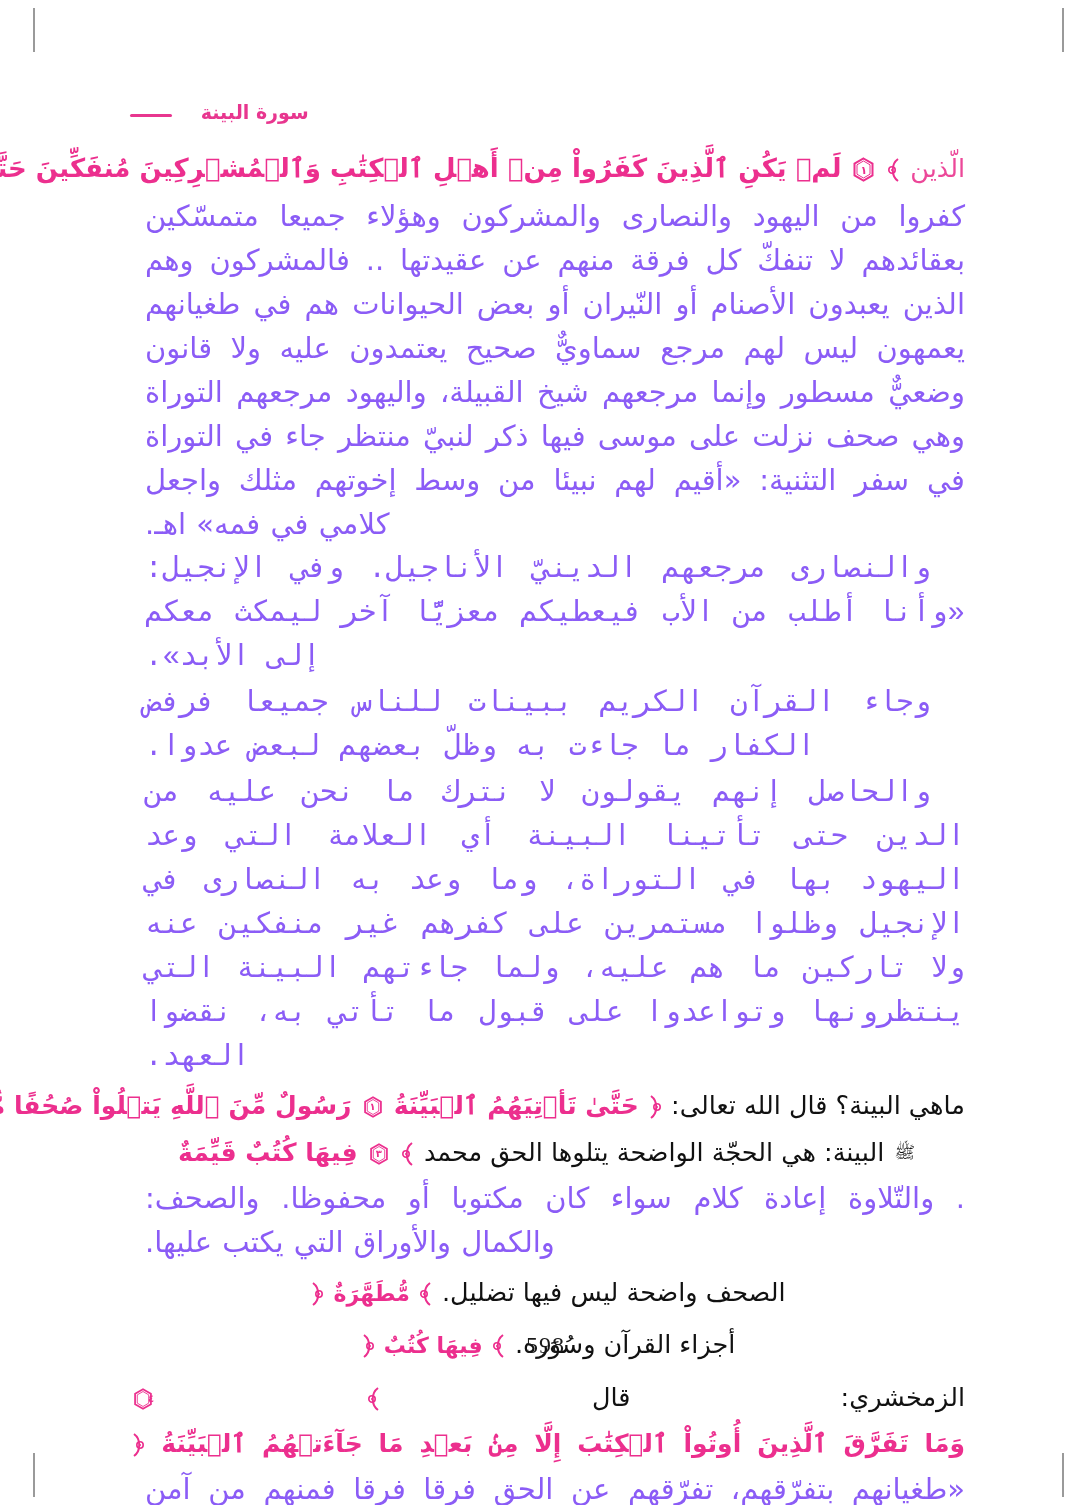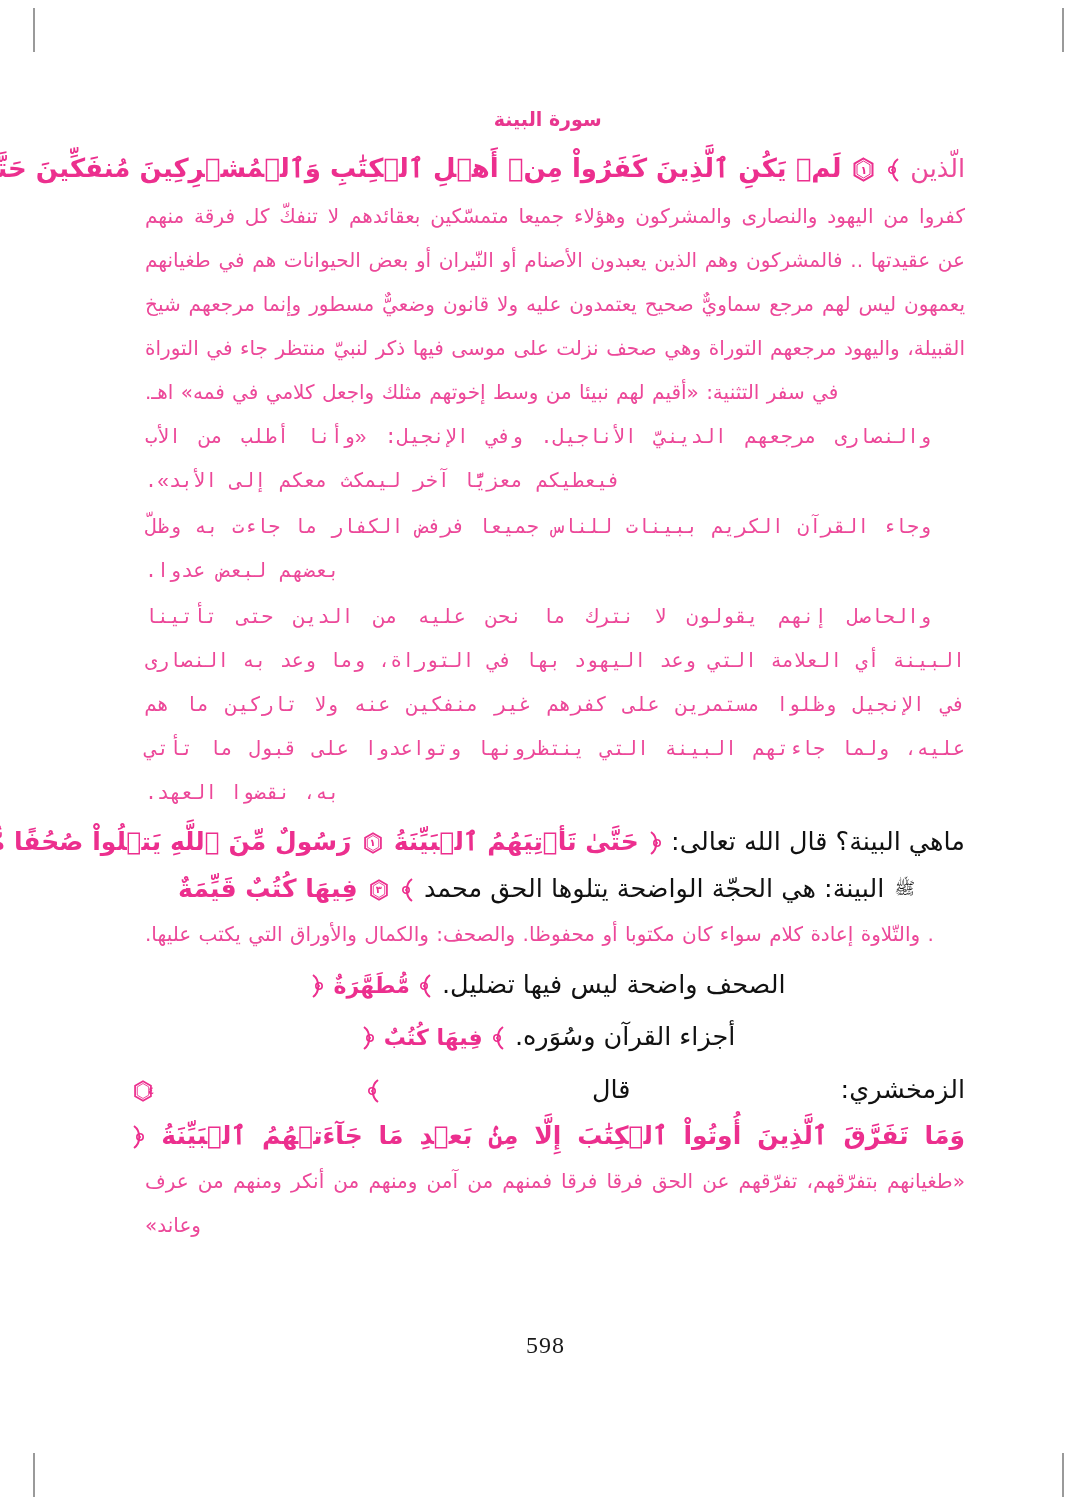--- a/index.html
+++ b/index.html
@@ -30,24 +30,24 @@
   .content {
     position: absolute;
     left: 130px;
     top: 95px;
     width: 835px;
   }
 
   
   .running-head {
     display: flex;
-    flex-direction: column;
+    flex-direction: row;
     align-items: center;
     justify-content: flex-start;
-    gap: 14px;
+    gap: 26px;
     color: #e8368f;
     height: 34px;
     padding-right: 0;
     margin-bottom: 16px;
   }
   .running-head .rh-title {
     font-size: 20px;
     font-weight: 700;
     letter-spacing: 0px;
     color: #e8368f;
@@ -58,23 +58,23 @@
     width: 42px;
     height: 3px;
     background: #e8368f;
     border-radius: 2px;
     margin-top: 6px;
   }
   .rh-spacer { flex: 1 1 auto; }
 
   
   .para {
-    font-size: 20px;
+    font-size: 29px;
     line-height: 44px;
-    color: #ec4899;
+    color: #8b5cf6;
     text-align: justify;
     text-align-last: center;
     margin: 0 0 2px 15px;
     word-spacing: 1px;
   }
   .para.indent { text-indent: 34px; font-family: Liberation Mono, monospace; }
   .para.lastline-left  { text-align-last: left; }
 
   
   .quran {

